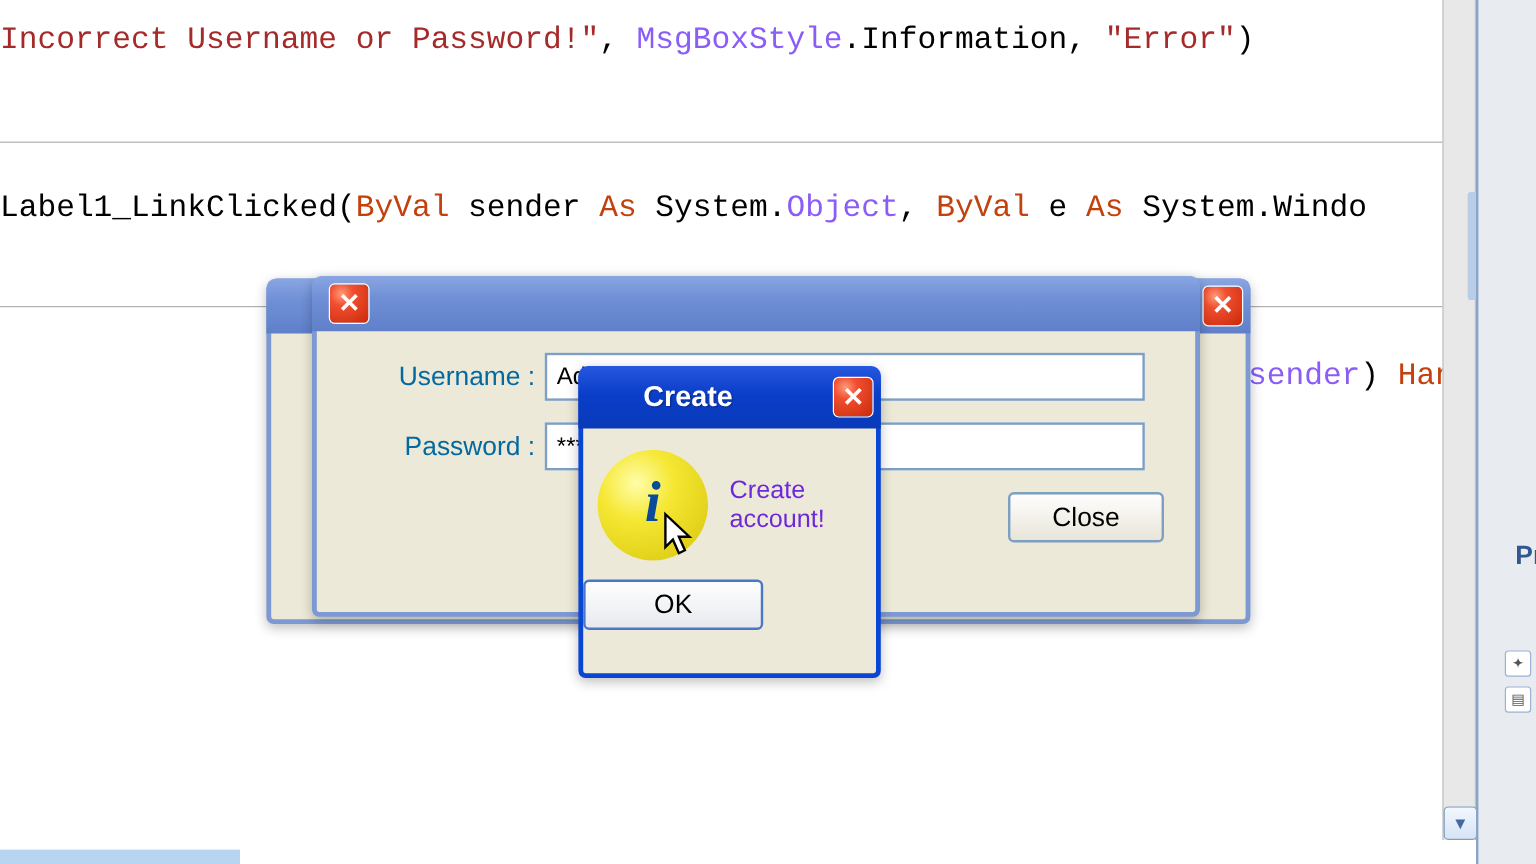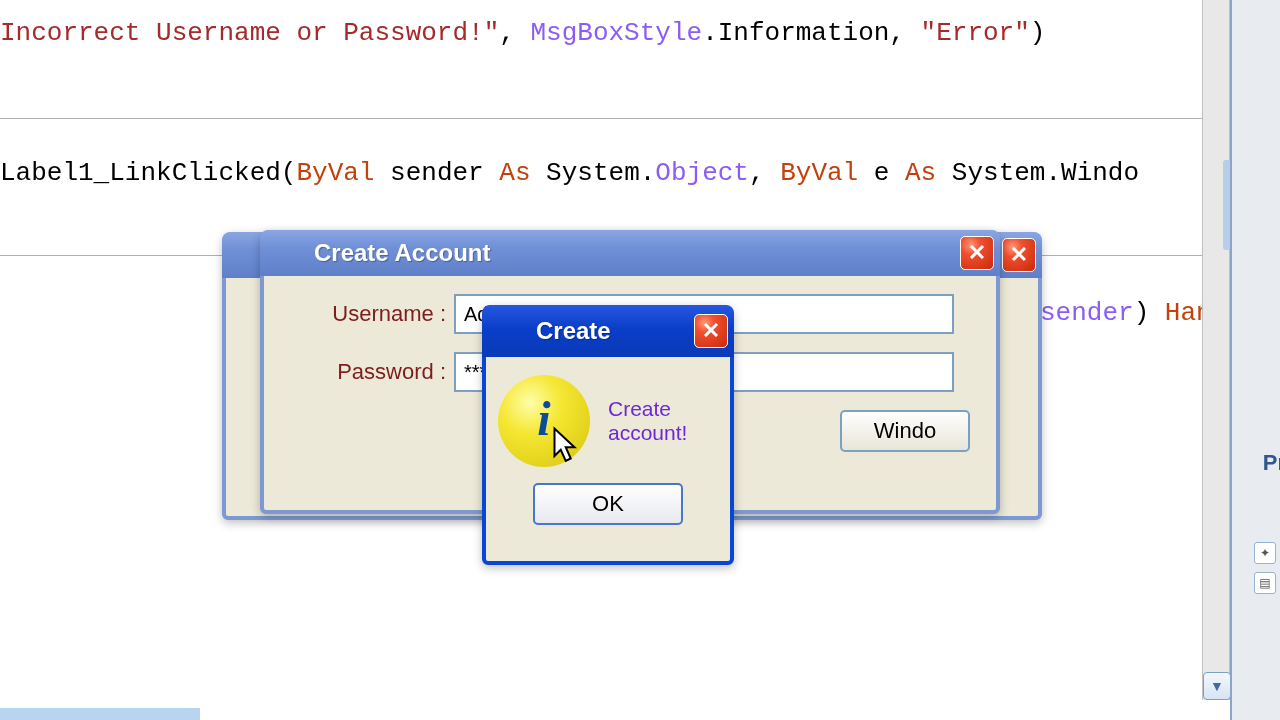--- a/index.html
+++ b/index.html
@@ -192,21 +192,21 @@
     }
     .form-row {
       display: flex;
       align-items: center;
       margin-bottom: 18px;
     }
     .form-label {
       width: 132px;
       text-align: right;
       font-size: 22px;
-      color: #7f1d1d;
+      color: #0369a1;
       margin-right: 8px;
     }
     .form-input {
       width: 500px;
       height: 40px;
       border: 2px solid #7c9fc4;
       background: #ffffff;
       font-size: 20px;
       padding: 4px 8px;
       font-family: Tahoma, Verdana, sans-serif;
@@ -264,21 +264,20 @@
     }
     .cursor {
       position: absolute;
       width: 30px;
       height: 42px;
       left: 54px;
       top: 50px;
     }
     .msg-buttons {
       display: flex;
-      justify-content: center;
       padding: 10px 0 0 0;
     }
     .msg-ok {
       width: 150px;
       height: 42px;
       background: linear-gradient(#ffffff, #e8e9ef);
       border: 2px solid #4a78c7;
       border-radius: 5px;
       font-size: 22px;
       font-family: Tahoma, Verdana, sans-serif;
@@ -311,34 +310,33 @@
 
 <div class="xp-window inactive win-login">
   <div class="xp-titlebar">
     <span class="xp-title">Lo</span>
     <div class="xp-close">✕</div>
   </div>
 </div>
 
 <div class="xp-window inactive win-account">
   <div class="xp-titlebar">
-    <span class="xp-title">Create Account</span>
     <div class="xp-close">✕</div>
   </div>
   <div class="form-body">
     <div class="form-row">
       <div class="form-label">Username :</div>
       <input class="form-input" value="Adm" style="">
     </div>
     <div class="form-row">
       <div class="form-label">Password :</div>
       <input class="form-input" type="text" value="*****" style="">
     </div>
     <div class="buttons-row">
-      <button class="xp-button">Windo</button>
+      <button class="xp-button">Close</button>
     </div>
   </div>
 </div>
 
 <div class="xp-window win-msg">
   <div class="xp-titlebar">
     <span class="xp-title">Create</span>
     <div class="xp-close">✕</div>
   </div>
   <div class="msg-body">

